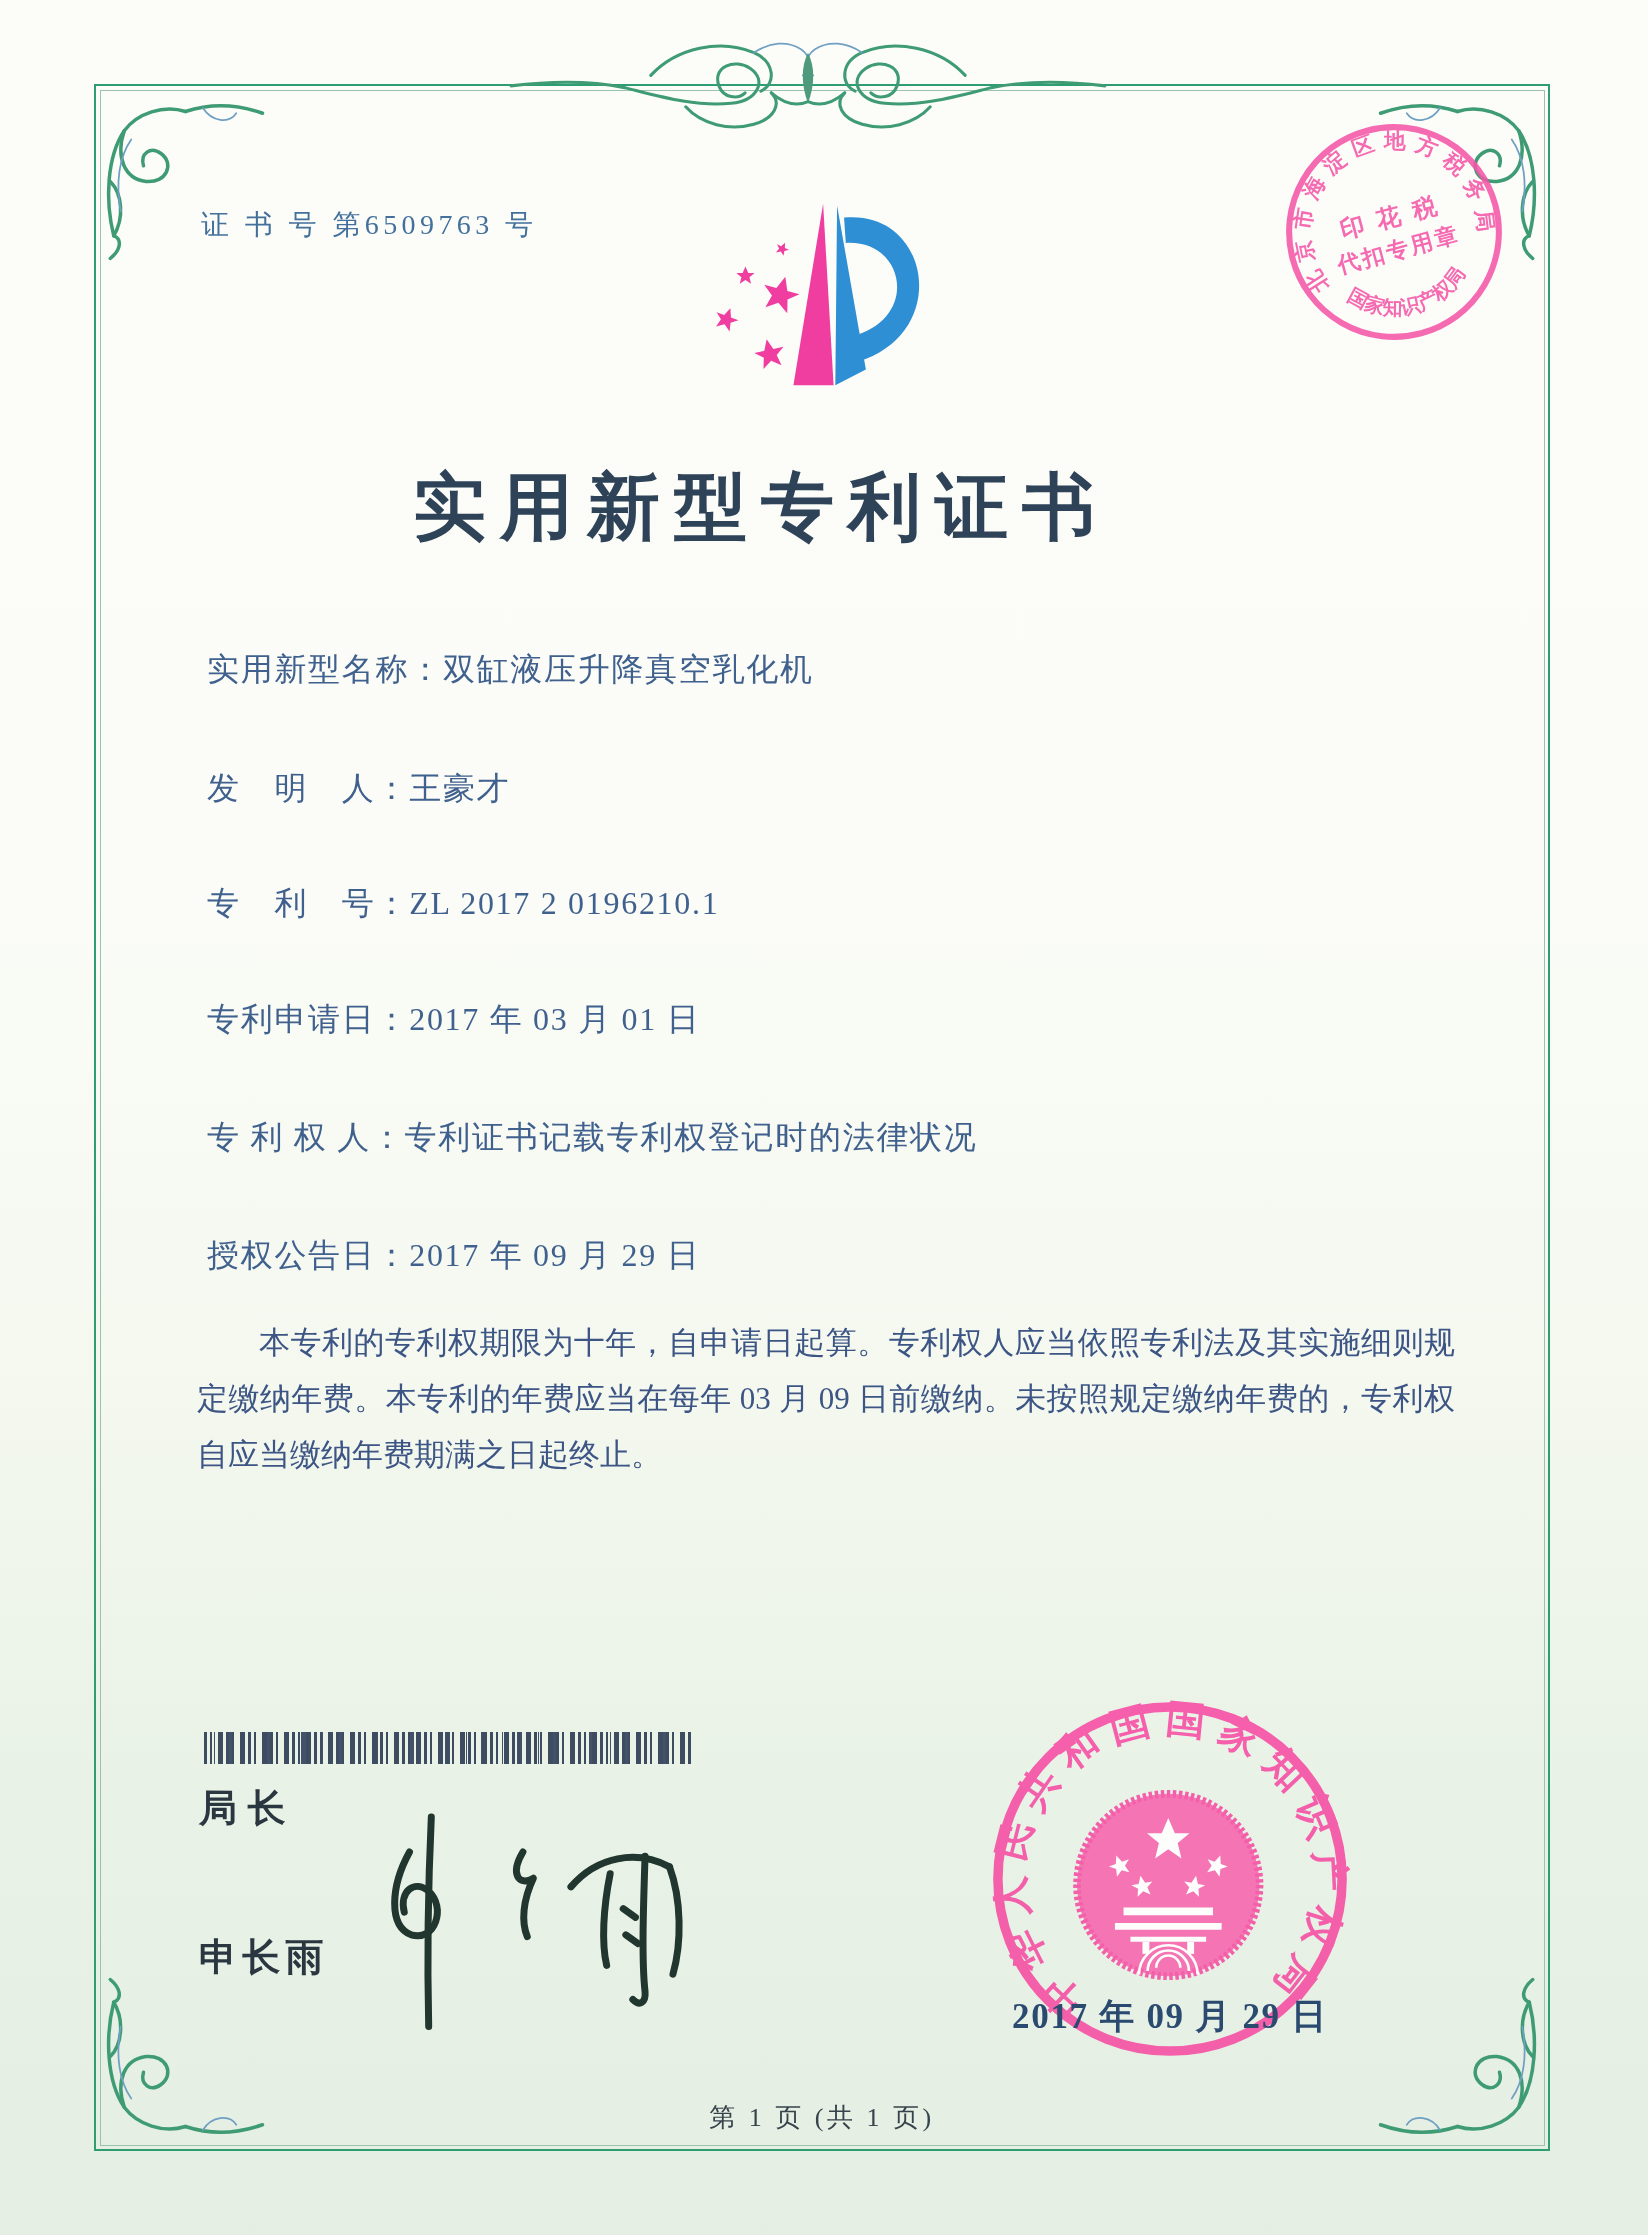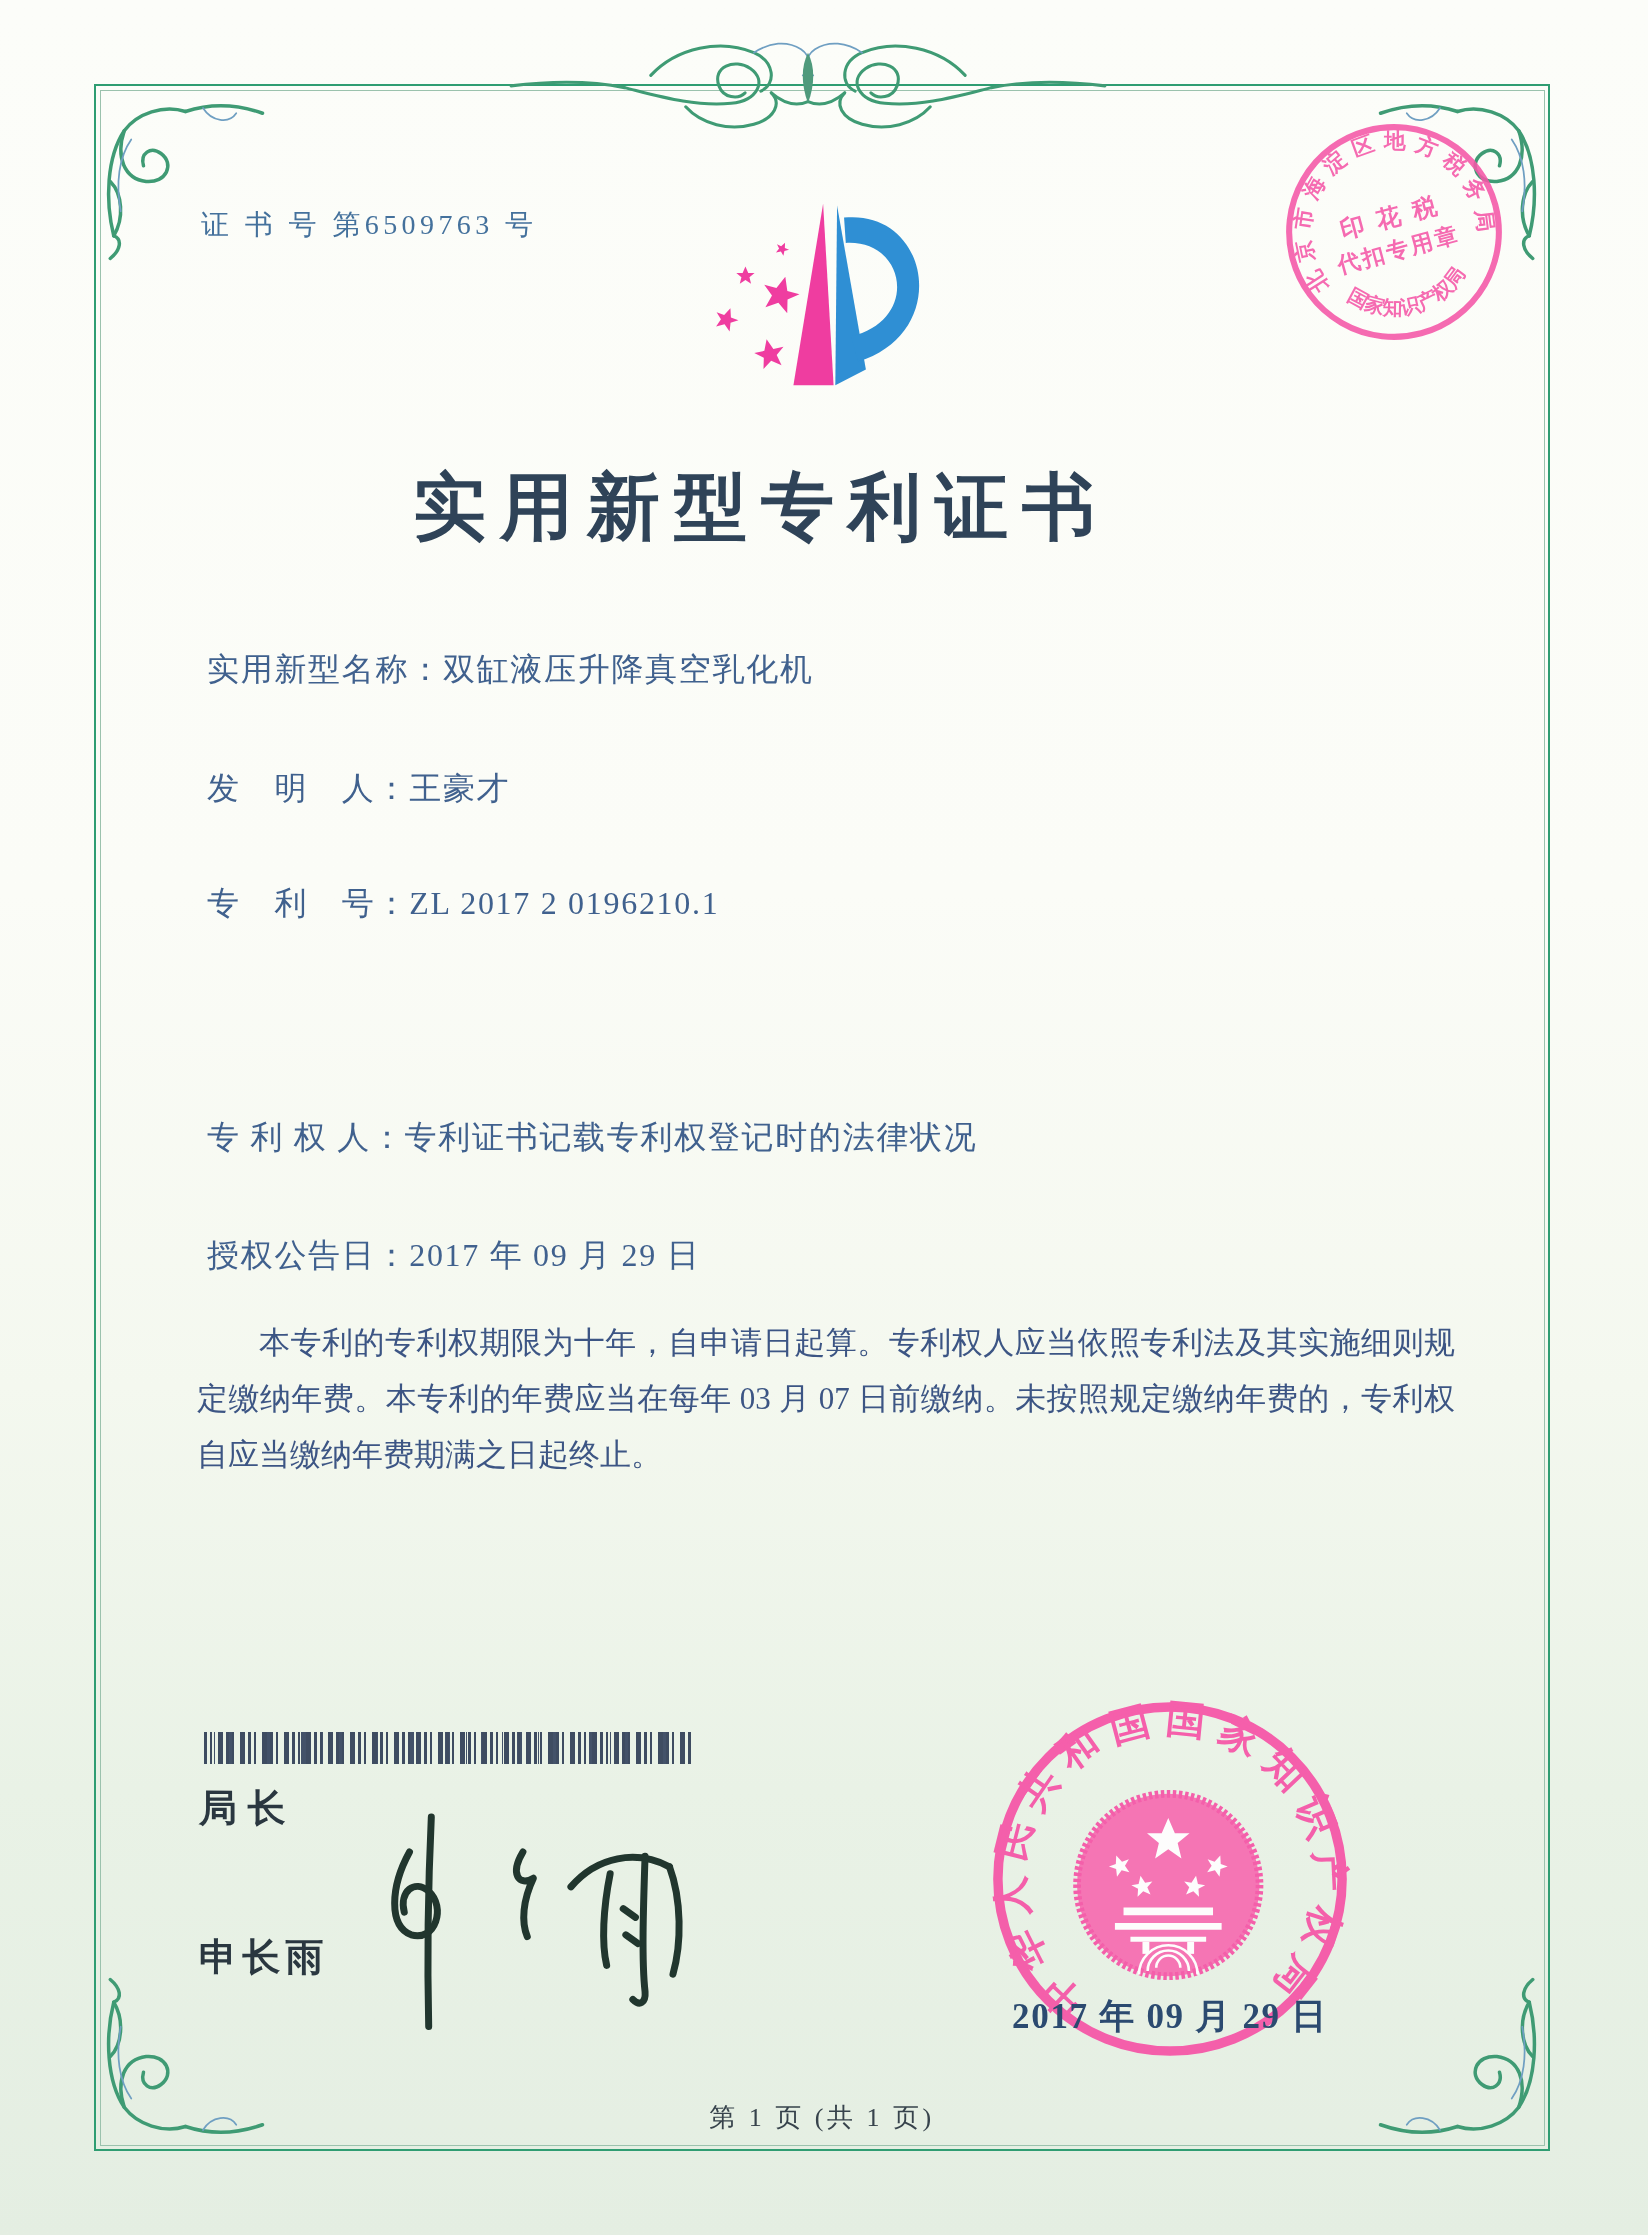--- a/index.html
+++ b/index.html
@@ -169,29 +169,32 @@
 
   <div class="field" style="top:648px">
     <span>实用新型名称：</span><span>双缸液压升降真空乳化机</span>
   </div>
   <div class="field" style="top:767px">
     <span>发　明　人：</span><span>王豪才</span>
   </div>
   <div class="field" style="top:882px">
     <span>专　利　号：</span><span>ZL 2017 2 0196210.1</span>
   </div>
+  <div class="field" style="top:998px">
+    <span>专利申请日：</span><span>2017 年 03 月 01 日</span>
+  </div>
   <div class="field" style="top:1116px">
     <span>专 利 权 人：</span><span>专利证书记载专利权登记时的法律状况</span>
   </div>
   <div class="field" style="top:1234px">
     <span>授权公告日：</span><span>2017 年 09 月 29 日</span>
   </div>
 
   <div class="body-text">
-    <p>本专利的专利权期限为十年，自申请日起算。专利权人应当依照专利法及其实施细则规定缴纳年费。本专利的年费应当在每年 03 月 07 日前缴纳。未按照规定缴纳年费的，专利权自应当缴纳年费期满之日起终止。</p>
+    <p>本专利的专利权期限为十年，自申请日起算。专利权人应当依照专利法及其实施细则规定缴纳年费。本专利的年费应当在每年 03 月 09 日前缴纳。未按照规定缴纳年费的，专利权自应当缴纳年费期满之日起终止。</p>
   </div>
 
   <div class="barcode"></div>
 
   <div class="signer-title">局长</div>
   <div class="signer-name">申长雨</div>
 
   <svg class="signature" viewBox="0 0 430 290">
     <g fill="none" stroke="#21362e" stroke-width="8" stroke-linecap="round" stroke-linejoin="round">
       <path d="M95,15 C92,80 90,170 92,255"></path>

